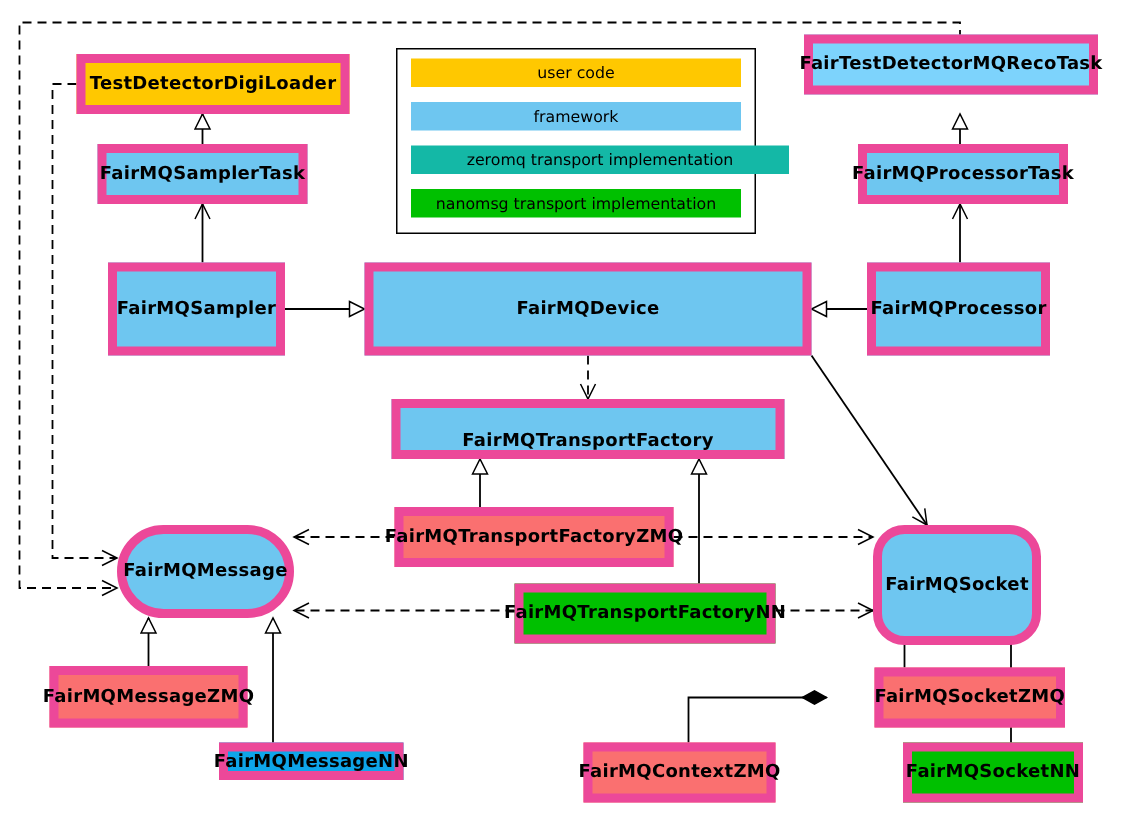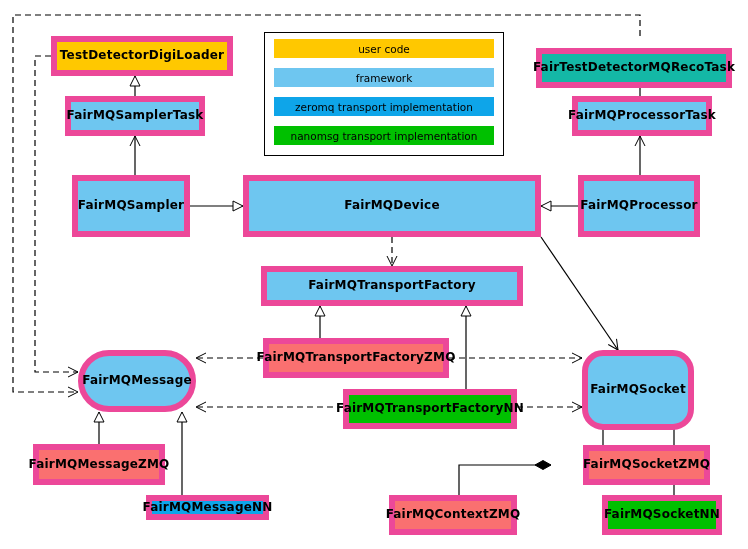--- a/index.html
+++ b/index.html
@@ -93,39 +93,39 @@
 
     <path d="M674,495 L674,412" fill="none" stroke="#000" stroke-width="1.2" marker-end="url(#hollowTri)"></path>
 
     <path d="M459,495 L459,465 L551,465" fill="none" stroke="#000" stroke-width="1.2" marker-end="url(#filledDiamond)"></path>
   </svg>
 
   <div id="nodes">
       <div class="node" style="left: 51px; top: 36px; width: 182px; height: 40px; background: rgb(255, 200, 0);">
         <span>TestDetectorDigiLoader</span>
       </div>
-      <div class="node" style="left: 536px; top: 48px; width: 196px; height: 40px; background: #14b8a6;">
+      <div class="node" style="left: 536px; top: 23px; width: 196px; height: 40px; background: #7dd3fc;">
         <span>FairTestDetectorMQRecoTask</span>
       </div>
       <div class="node abstract" style="left: 65px; top: 96px; width: 140px; height: 40px; background: rgb(110, 198, 240);">
         <span>FairMQSamplerTask</span>
       </div>
       <div class="node abstract" style="left: 572px; top: 96px; width: 140px; height: 40px; background: rgb(110, 198, 240);">
         <span>FairMQProcessorTask</span>
       </div>
       <div class="node" style="left: 72px; top: 175px; width: 118px; height: 62px; background: rgb(110, 198, 240);">
         <span>FairMQSampler</span>
       </div>
       <div class="node" style="left: 243px; top: 175px; width: 298px; height: 62px; background: rgb(110, 198, 240);">
         <span>FairMQDevice</span>
       </div>
       <div class="node" style="left: 578px; top: 175px; width: 122px; height: 62px; background: rgb(110, 198, 240);">
         <span>FairMQProcessor</span>
       </div>
-      <div class="node abstract" style="left: 261px; top: 266px; width: 262px; height: 40px; background: rgb(110, 198, 240);">
+      <div class="node abstract" style="left: 261px; top: 266px; width: 262px; height: 40px; background: rgb(110, 198, 240); align-items: flex-end;">
         <span>FairMQTransportFactory</span>
       </div>
       <div class="node" style="left: 263px; top: 338px; width: 186px; height: 40px; background: rgb(250, 112, 112);">
         <span>FairMQTransportFactoryZMQ</span>
       </div>
       <div class="node" style="left: 343px; top: 389px; width: 174px; height: 40px; background: rgb(0, 192, 0);">
         <span>FairMQTransportFactoryNN</span>
       </div>
       <div class="node abstract" style="left: 78px; top: 350px; width: 118px; height: 62px; background: rgb(110, 198, 240); border-radius: 31px;">
         <span>FairMQMessage</span>
@@ -151,21 +151,21 @@
     </div>
 
   <div class="legend-box" style="left:264px;top:32px;width:240px;height:124px;"></div>
   <div id="legend">
       <div class="legend-row" style="left: 274px; top: 39px; width: 220px; height: 19px; background: rgb(255, 200, 0);">
         <span>user code</span>
       </div>
       <div class="legend-row" style="left: 274px; top: 68px; width: 220px; height: 19px; background: rgb(110, 198, 240);">
         <span>framework</span>
       </div>
-      <div class="legend-row" style="left: 274px; top: 97px; width: 220px; height: 19px; background: #0ea5e9;">
+      <div class="legend-row" style="left: 274px; top: 97px; width: 252px; height: 19px; background: #14b8a6;">
         <span>zeromq transport implementation</span>
       </div>
       <div class="legend-row" style="left: 274px; top: 126px; width: 220px; height: 19px; background: rgb(0, 192, 0);">
         <span>nanomsg transport implementation</span>
       </div>
     </div>
 
 </div>
 
 </body></html>

